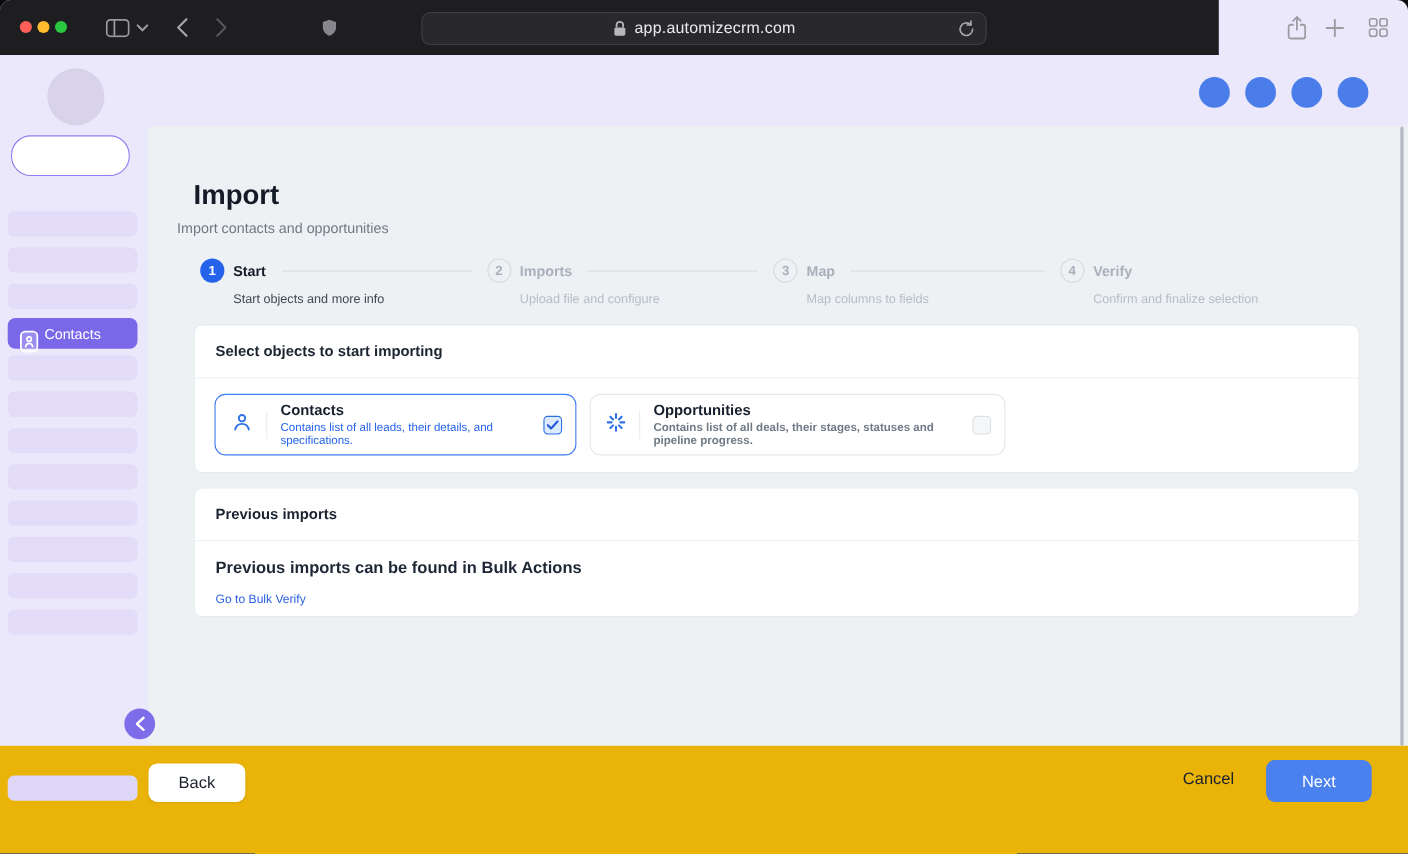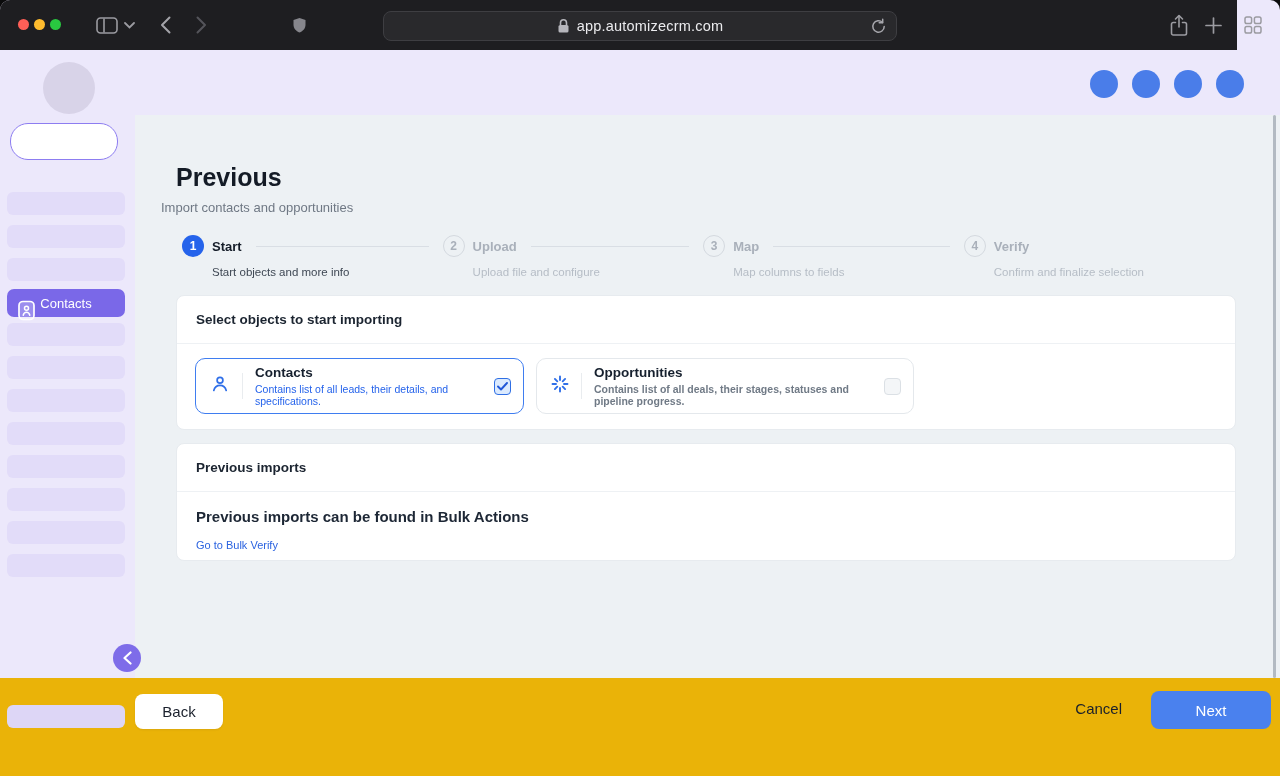--- a/index.html
+++ b/index.html
@@ -2,21 +2,21 @@
 <html><head>
 <meta charset="utf-8">
 <style>
   * { margin:0; padding:0; box-sizing:border-box; }
   html,body { background:#0b0b0c; }
   body { width:1280px; height:776px; font-family:"Liberation Sans", sans-serif; }
   .page { position:relative; width:1280px; height:776px; overflow:hidden;
           border-radius:10px 10px 0 0; background:#ece8fb; }
 
   
-  .chrome { position:absolute; top:0; left:0; width:1237px; height:50px; background:#1e1e21; }
+  .chrome { position:absolute; top:0; left:0; width:1108px; height:50px; background:#1e1e21; }
   .tl { position:absolute; top:19px; width:11px; height:11px; border-radius:50%; }
   .tl.red { left:18px; background:#ff5f57; }
   .tl.yellow { left:34px; background:#febc2e; }
   .tl.green { left:50px; background:#29c840; }
   .chrome svg { display:block; }
   .chr-ic { position:absolute; }
   .urlbar { position:absolute; left:383px; top:11px; width:514px; height:30px;
             background:#29292c; border:1px solid #3e3e42; border-radius:8px;
             display:flex; align-items:center; justify-content:center; gap:7px; }
   .urlbar .url { color:#ebebee; font-size:14.5px; letter-spacing:.2px; }
@@ -93,21 +93,21 @@
 
   
   .footer { position:absolute; left:0; top:678px; width:1280px; height:98px; background:#eab308; }
   .footer .pill { top:27px; background:#ddd6f6; }
   .back-btn { position:absolute; left:135px; top:16px; width:88px; height:35px;
               background:#fff; border:none; border-radius:8px; font-size:15px; color:#1a202c;
               font-family:"Liberation Sans",sans-serif;
               box-shadow:0 1px 2px rgba(30,20,80,.08); }
   .cancel-btn { position:absolute; right:158px; top:22px; font-size:15px; font-weight:500;
                 color:#1a202c; background:none; border:none; font-family:"Liberation Sans",sans-serif; }
-  .next-btn { position:absolute; left:1151px; top:13px; width:120px; height:38px;
+  .next-btn { position:absolute; left:1151px; top:13px; width:96px; height:38px;
               background:#4a81ee; border:none; border-radius:8px; font-size:15px;
               color:#fff; font-family:"Liberation Sans",sans-serif; }
 </style>
 </head>
 <body>
 
 <div class="page">
 
   <div class="chrome">
     <span class="tl red"></span>
@@ -206,36 +206,36 @@
   <div class="pill" style="top:323px;"></div>
   <div class="pill" style="top:356px;"></div>
   <div class="pill" style="top:389px;"></div>
   <div class="pill" style="top:422px;"></div>
   <div class="pill" style="top:455px;"></div>
   <div class="pill" style="top:488px;"></div>
   <div class="pill" style="top:521px;"></div>
   <div class="pill" style="top:554px;"></div>
 
   <div class="main">
-    <h1 class="pg-title">Previous</h1>
+    <h1 class="pg-title">Import</h1>
     <div class="pg-sub">Import contacts and opportunities</div>
 
     <div class="stepper">
       <div class="step active">
         <div class="step-row">
           <span class="step-circle">1</span>
           <span class="step-label">Start</span>
           <span class="step-line"></span>
         </div>
         <div class="step-sub">Start objects and more info</div>
       </div>
       <div class="step inactive">
         <div class="step-row">
           <span class="step-circle">2</span>
-          <span class="step-label">Upload</span>
+          <span class="step-label">Imports</span>
           <span class="step-line"></span>
         </div>
         <div class="step-sub">Upload file and configure</div>
       </div>
       <div class="step inactive">
         <div class="step-row">
           <span class="step-circle">3</span>
           <span class="step-label">Map</span>
           <span class="step-line"></span>
         </div>

